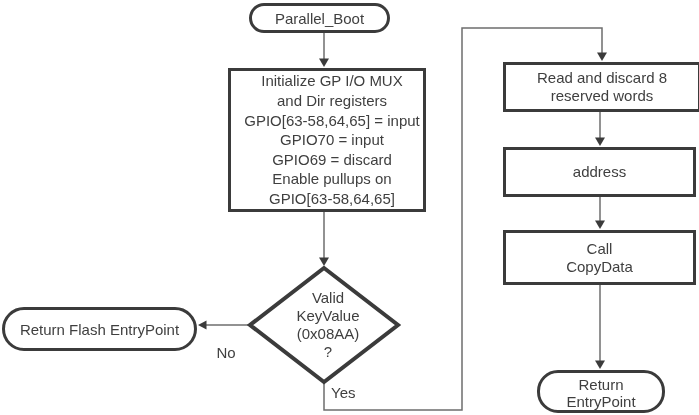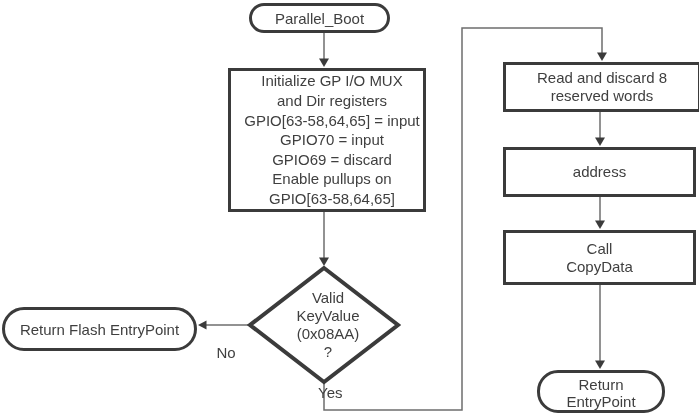--- a/index.html
+++ b/index.html
@@ -58,21 +58,21 @@
   .n-callcd  { left: 503px; top: 230px; width: 193px; height: 55px; line-height: 18px; }
   .n-retep   { left: 537px; top: 370px; width: 128px; height: 43px; line-height: 17px; border-radius: 21px; justify-content: flex-end; }
 
   .edge-label {
     position: absolute;
     font-size: 15px;
     color: var(--text, #3f3f3f);
     background: transparent;
   }
   .l-no  { left: 206px; top: 300px; width: 40px; text-align: center; margin-top: 44px; }
-  .l-yes { left: 318px; top: 384px; }
+  .l-yes { left: 331px; top: 384px; }
 </style>
 </head>
 <body>
 
 <div class="canvas">
 
   <svg class="overlay" viewBox="0 0 699 415">
 
     <path class="edge" d="M324 33 V59"></path>
     <polygon class="arrow" points="324,67 319,58.5 329,58.5"></polygon>

